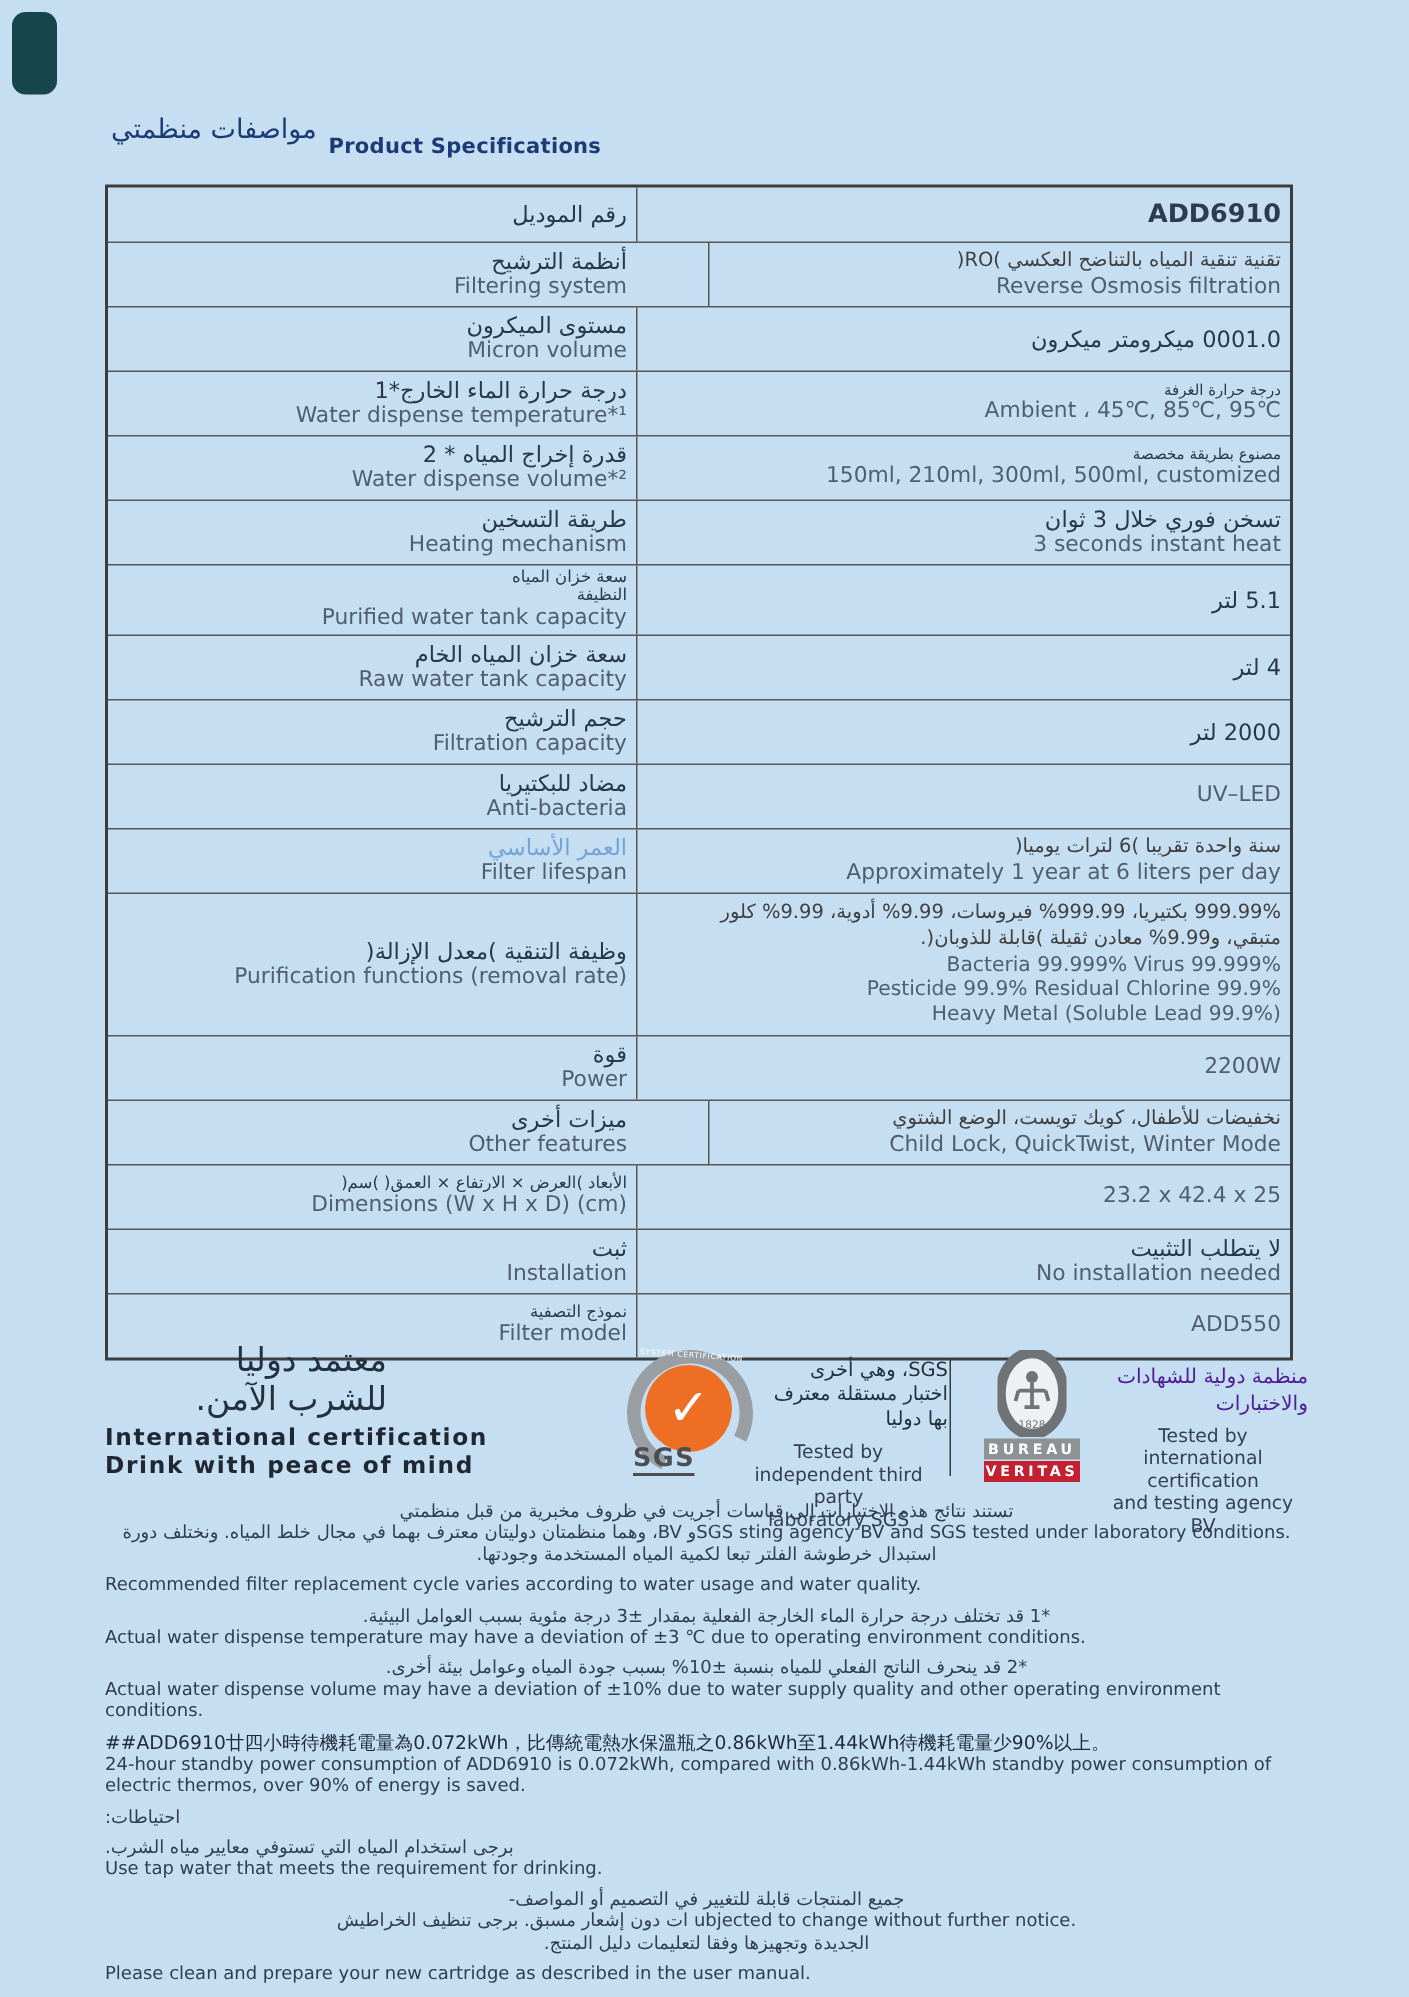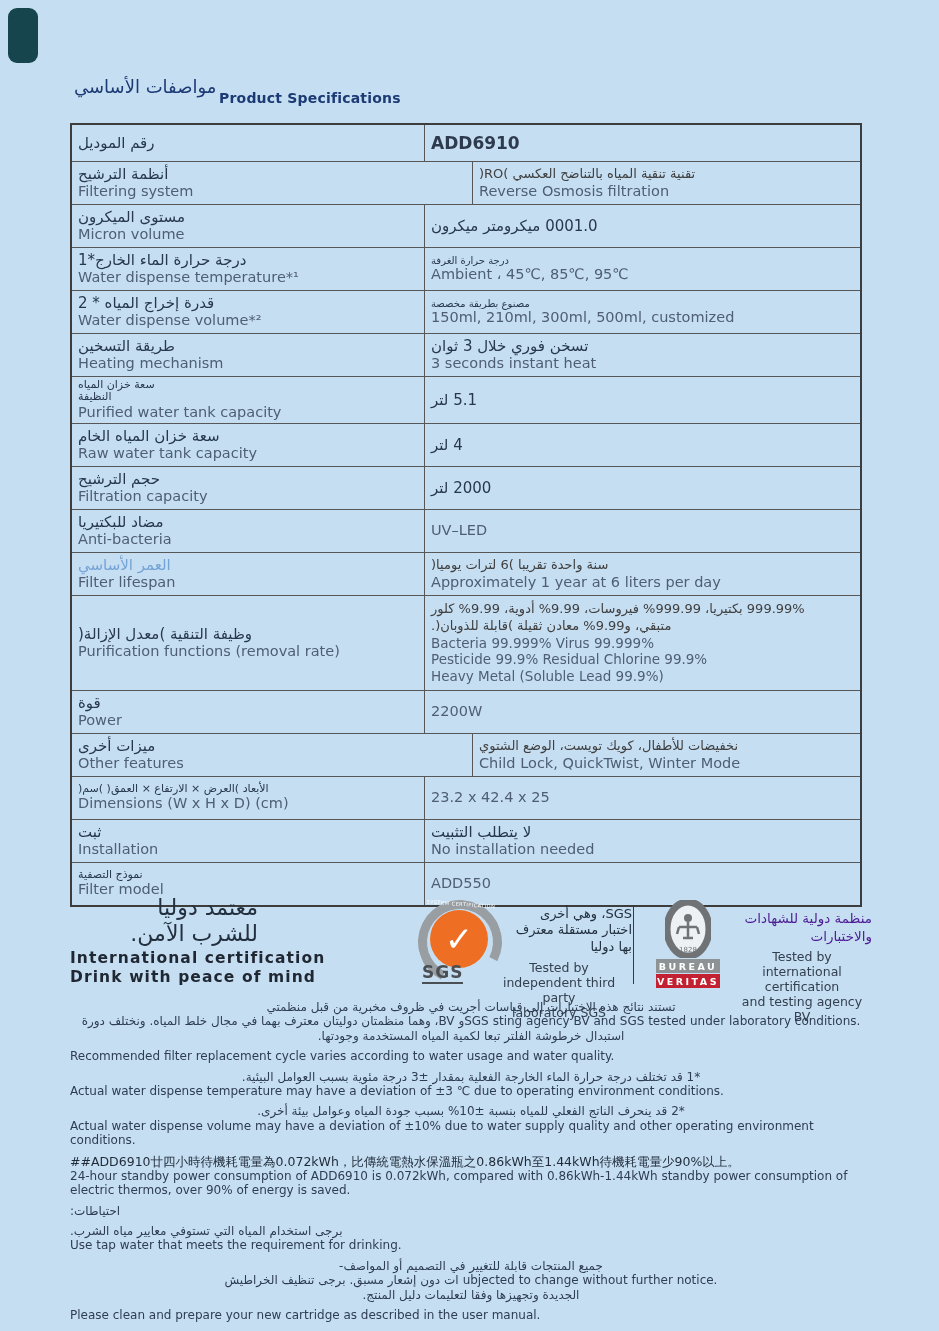--- a/index.html
+++ b/index.html
@@ -14,21 +14,21 @@
   #corner{left:8px;top:8px;width:30px;height:55px;background:#17454d;border-radius:9px}
 
   
   #title-ar{left:74px;top:76px;font-size:18px;color:#1c3a74;direction:rtl}
   #title-en{left:219px;top:90px;font-size:14px;font-weight:bold;color:#1c3a74;letter-spacing:.2px}
 
   
   #spec-table{left:70px;top:123px;width:792px;border:2px solid #3d3d3d;box-sizing:border-box}
   .t-row{display:flex;border-top:1px solid #575757}
   .t-row:first-child{border-top:none}
-  .cell{display:flex;flex-direction:column;justify-content:center;align-items:flex-start;line-height:1.22;box-sizing:border-box;padding:1px 6px}
+  .cell{display:flex;flex-direction:column;justify-content:center;align-items:flex-end;line-height:1.22;box-sizing:border-box;padding:1px 6px}
   .label-cell{width:352px}
   .value-cell{flex:1;border-left:1px solid #575757}
   .ar{direction:rtl;font-size:15px;color:#27384e}
   .ar-s{direction:rtl;font-size:13px;color:#404040;line-height:1.3}
   .ar-sm{direction:rtl;font-size:11px;color:#27384e;line-height:1.15}
   .ar-tiny{direction:rtl;font-size:10px;color:#27384e;line-height:1.1}
   .ar-light{direction:rtl;font-size:15px;color:#74a3d6}
   .en{font-size:14.5px;color:#4e5e74}
   .en-s{font-size:13.5px;color:#4e5e74;line-height:1.25}
   .bold{font-size:17px;font-weight:bold;color:#2e3a4e}
@@ -66,21 +66,21 @@
   .fn .p-ar,.fn.ar-f{direction:rtl;unicode-bidi:isolate}
   .fn .p-en{direction:ltr}
   .fn .p-zh{color:#1e2a38;font-size:12.5px}
   .fn.g{margin-top:6px}
 </style>
 </head>
 <body>
 
 <div class="abs" id="corner"></div>
 
-<div class="abs" id="title-ar">مواصفات الأساسي</div>
+<div class="abs" id="title-ar">مواصفات منظمتي</div>
 <div class="abs" id="title-en">Product Specifications</div>
 
 <div class="abs" id="spec-table">
     <div class="t-row" style="height: 36px;">
       <div class="cell label-cell">
         <div class="ar">رقم الموديل</div>
       </div>
       <div class="cell value-cell">
         <div class="bold">ADD6910</div>
       </div>

